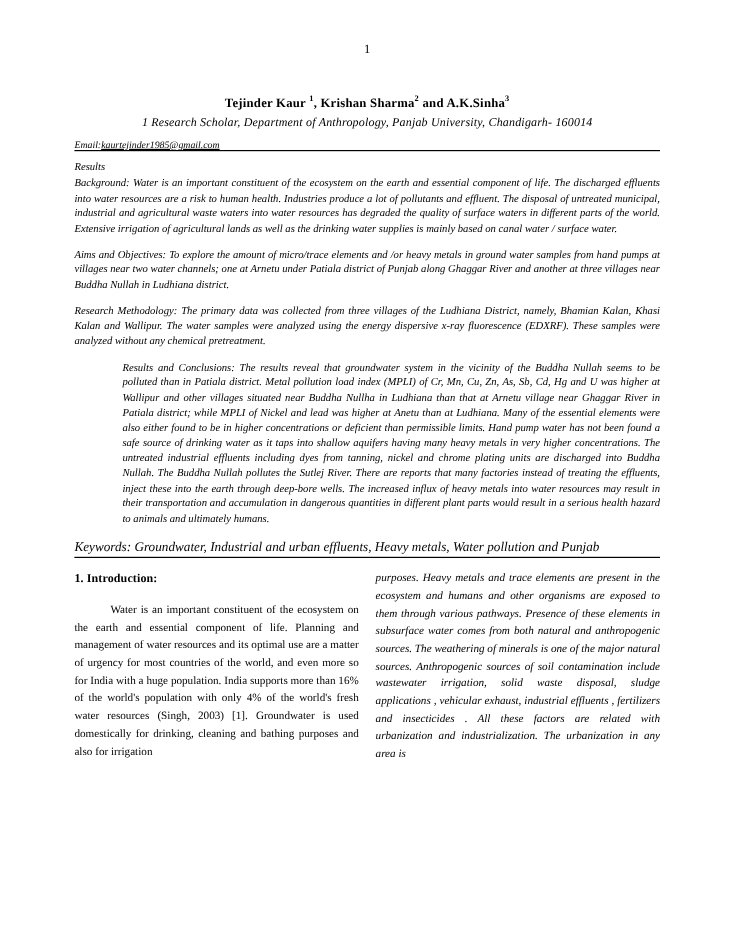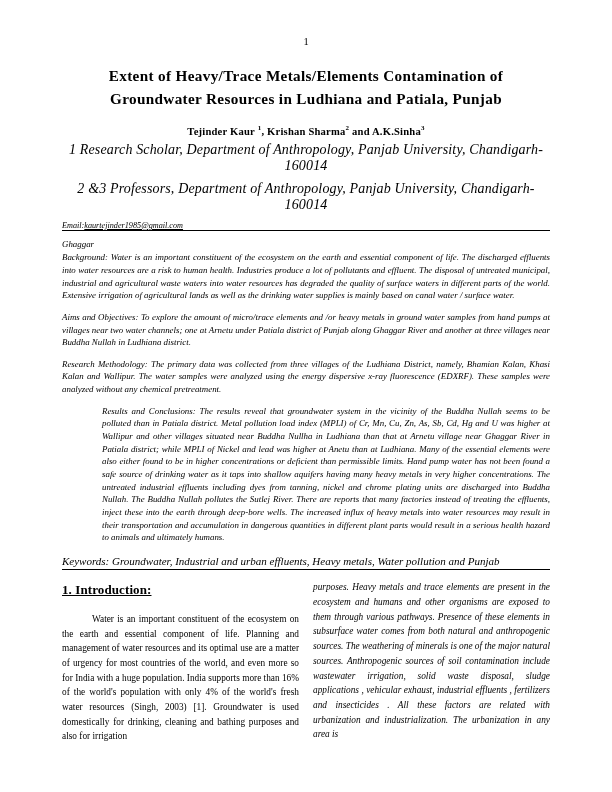--- a/index.html
+++ b/index.html
@@ -56,21 +56,21 @@
     font-weight: bold;
     font-size: 10.6px;
     letter-spacing: 0.2px;
     margin-top: 14px;
   }
   .authors sup { font-size: 7px; }
 
   .affil {
     text-align: center;
     font-style: italic;
-    font-size: 14px;
+    font-size: 10px;
     letter-spacing: 0.15px;
     margin-top: 5px;
   }
   .affil.second { margin-top: 7px; }
 
   .email-line {
     text-align: left;
     font-style: italic;
     font-size: 8.2px;
     margin-top: 8px;
@@ -121,59 +121,53 @@
     align-items: flex-start;
   }
   .col {
     width: 237px;
     font-size: 9.3px;
     line-height: 1.58;
     text-align: justify;
   }
   .section-heading {
     font-weight: bold;
-    font-size: 13px;
+    font-size: 10px;
     margin: 0 0 11px 0;
     letter-spacing: 0.1px;
-    text-decoration: underline;
   }
   .body-p {
     margin: 0;
     text-indent: 30px;
     text-align: justify;
   }
   .body-p.cont { text-indent: 0; font-style: italic; }
 </style>
 </head>
 <body>
 
 <div class="page">
 
   <div class="page-number">1</div>
 
   <div class="content">
 
-    <div class="doc-title">
-      <span class="l1">Extent of  Heavy/Trace Metals/Elements Contamination of</span>
-      <span class="l2">Groundwater Resources in Ludhiana and Patiala, Punjab</span>
-    </div>
 
     <div class="authors">
       <span>Tejinder Kaur <sup>1</sup>, Krishan Sharma<sup>2</sup> and A.K.Sinha<sup>3</sup></span>
     </div>
 
     <div class="affil">1 Research Scholar, Department of Anthropology, Panjab University, Chandigarh- 160014</div>
-    <div class="affil second">2 &amp;3 Professors,  Department of Anthropology, Panjab University, Chandigarh- 160014</div>
 
     <div class="email-line"><span>Email:</span><span class="addr">kaurtejinder1985@gmail.com</span></div>
 
     <hr class="rule rule-top">
 
     <div class="abstract-block">
-      <div class="abstract-heading">Ghaggar</div>
+      <div class="abstract-heading">Results</div>
 
       <p class="abs-p"><span class="lead">Background:</span><span> Water is an important constituent of the ecosystem on the earth and essential component of life. The discharged effluents into water resources are a risk to human health. Industries produce a lot of pollutants and effluent. The disposal of untreated municipal, industrial and agricultural waste waters into water resources has degraded the quality of surface waters in different parts of the world. Extensive irrigation of agricultural lands as well as the drinking water supplies is mainly based on canal water / surface water.</span></p>
 
       <p class="abs-p"><span class="lead">Aims and Objectives:</span><span> To explore the amount of micro/trace elements and /or heavy metals  in ground water samples from hand pumps  at villages near two water channels; one at  Arnetu under  Patiala district of Punjab along Ghaggar River and another at three villages near  Buddha Nullah in Ludhiana district.</span></p>
 
       <p class="abs-p"><span class="lead">Research Methodology:</span><span> The primary data was  collected from  three villages  of  the  Ludhiana  District,  namely, Bhamian Kalan,  Khasi Kalan and Wallipur. The water samples were analyzed using the energy dispersive x-ray fluorescence (EDXRF). These samples were analyzed without any chemical pretreatment.</span></p>
 
       <p class="abs-p last"><span class="lead">Results and Conclusions:</span><span> The results reveal that groundwater system in the vicinity of the Buddha Nullah seems to be polluted than in Patiala district. Metal pollution load index (MPLI) of Cr, Mn, Cu, Zn, As, Sb, Cd, Hg and U was higher at Wallipur and other villages situated near  Buddha Nullha in Ludhiana than that at Arnetu village near Ghaggar River in Patiala district; while MPLI of Nickel and lead was higher at Anetu than at Ludhiana. Many of the essential elements were also either found to be in higher concentrations or deficient than permissible limits. Hand pump water has not been found a safe source of drinking water as it taps into shallow aquifers having many heavy metals in very higher concentrations. The untreated industrial effluents including dyes from tanning, nickel and chrome plating units are discharged into Buddha Nullah. The Buddha Nullah pollutes the Sutlej River. There are reports that many factories instead of treating the effluents, inject these into the earth through deep-bore wells. The increased influx of heavy metals into water resources may result in their transportation and accumulation in dangerous quantities in different plant parts would result in a serious health hazard to animals and ultimately humans.</span></p>
 
       <p class="keywords-p"><span class="lead">Keywords:</span><span> Groundwater, Industrial and urban effluents, Heavy metals, Water pollution and Punjab</span></p>

